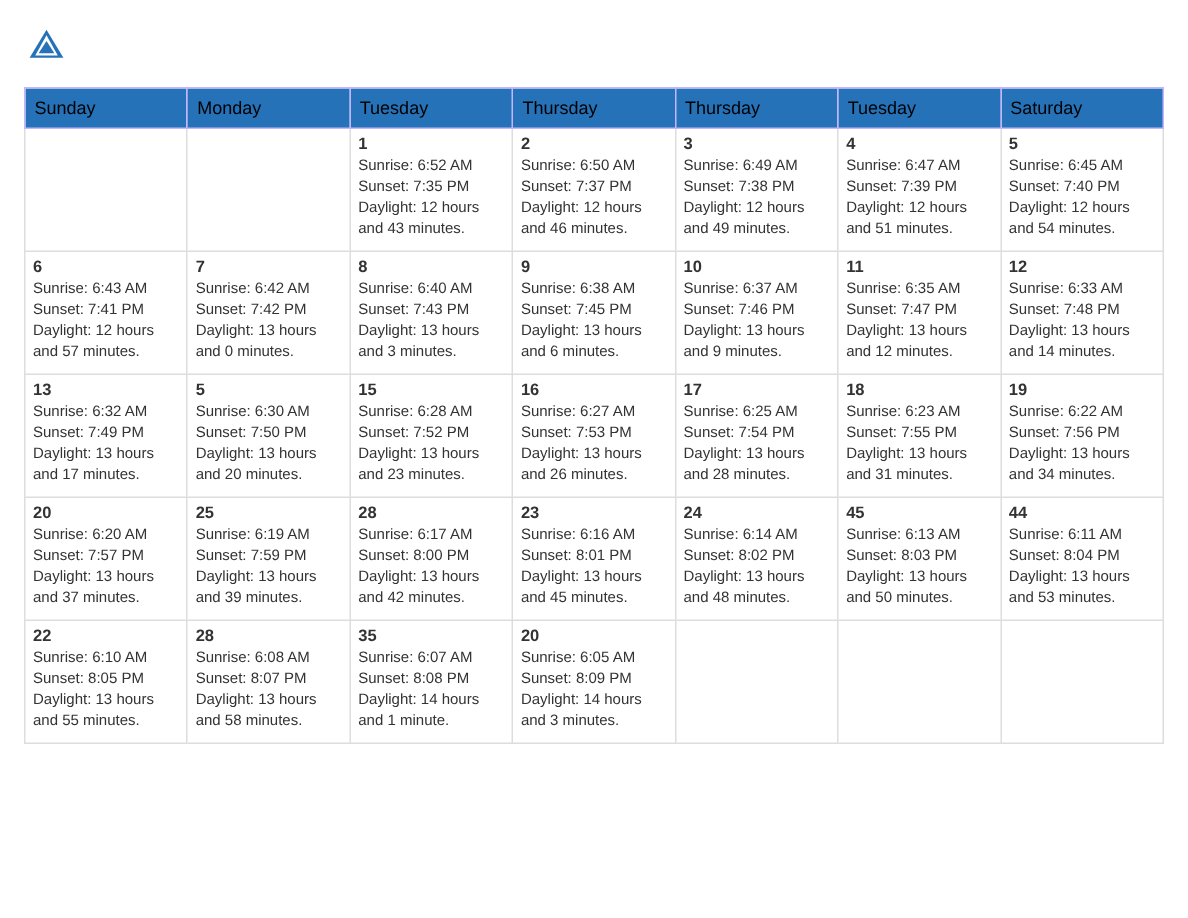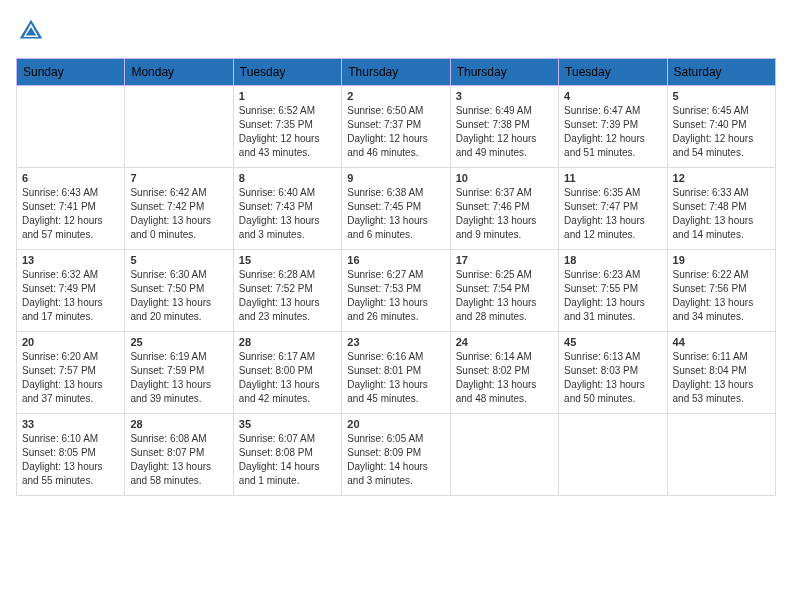--- a/index.html
+++ b/index.html
@@ -237,21 +237,21 @@
             <span class="day-num">45</span>
             <div class="day-detail">Sunrise: 6:13 AM<br>Sunset: 8:03 PM<br>Daylight: 13 hours and 50 minutes.</div>
           </td>
           <td>
             <span class="day-num">44</span>
             <div class="day-detail">Sunrise: 6:11 AM<br>Sunset: 8:04 PM<br>Daylight: 13 hours and 53 minutes.</div>
           </td>
         </tr>
         <tr class="week-row">
           <td>
-            <span class="day-num">33</span>
+            <span class="day-num">22</span>
             <div class="day-detail">Sunrise: 6:10 AM<br>Sunset: 8:05 PM<br>Daylight: 13 hours and 55 minutes.</div>
           </td>
           <td>
             <span class="day-num">28</span>
             <div class="day-detail">Sunrise: 6:08 AM<br>Sunset: 8:07 PM<br>Daylight: 13 hours and 58 minutes.</div>
           </td>
           <td>
             <span class="day-num">35</span>
             <div class="day-detail">Sunrise: 6:07 AM<br>Sunset: 8:08 PM<br>Daylight: 14 hours and 1 minute.</div>
           </td>

